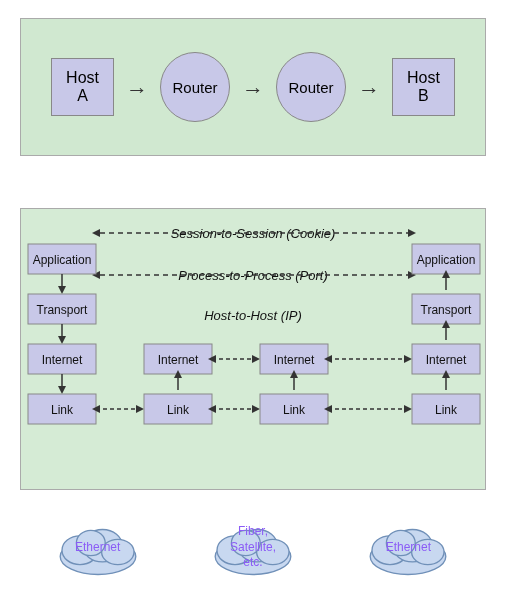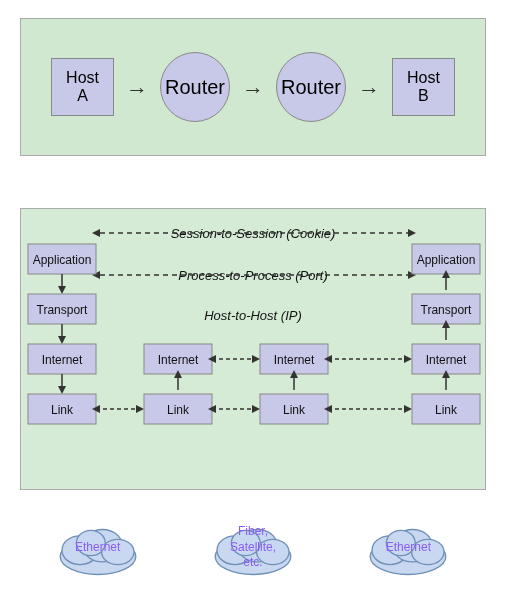--- a/index.html
+++ b/index.html
@@ -24,21 +24,21 @@
 
     .node-circle {
       background: #c8c8e8;
       border: 1px solid #888;
       border-radius: 50%;
       width: 70px;
       height: 70px;
       display: flex;
       align-items: center;
       justify-content: center;
-      font-size: 20px;
+      font-size: 15px;
       text-align: center;
     }
 
     .arrow-right {
       font-size: 22px;
       color: #333;
     }
 
     .cloud {
       position: relative;

